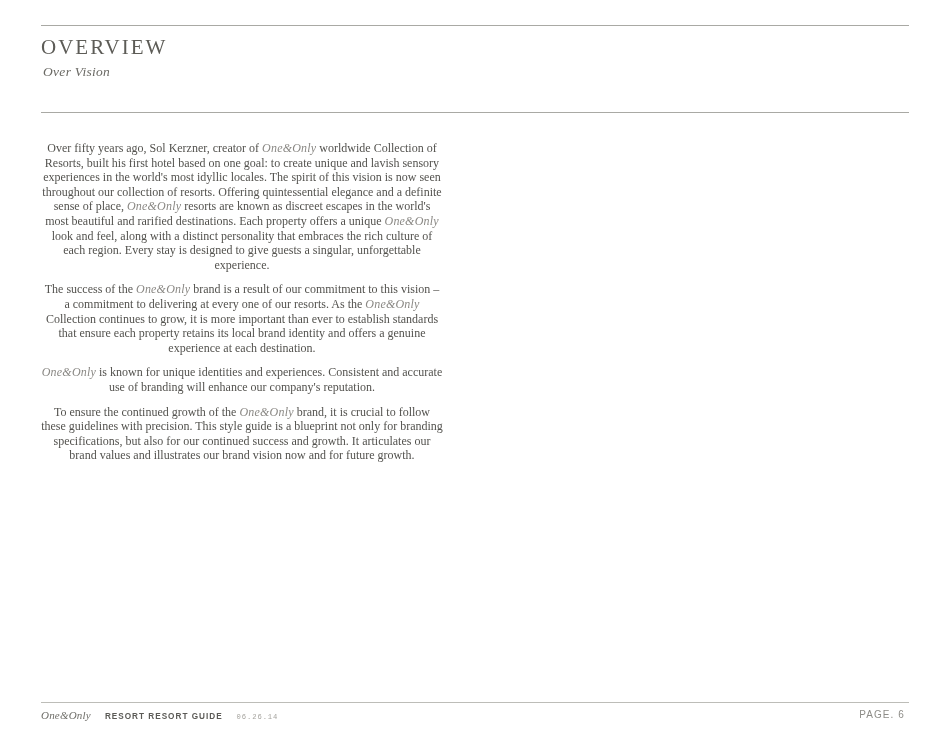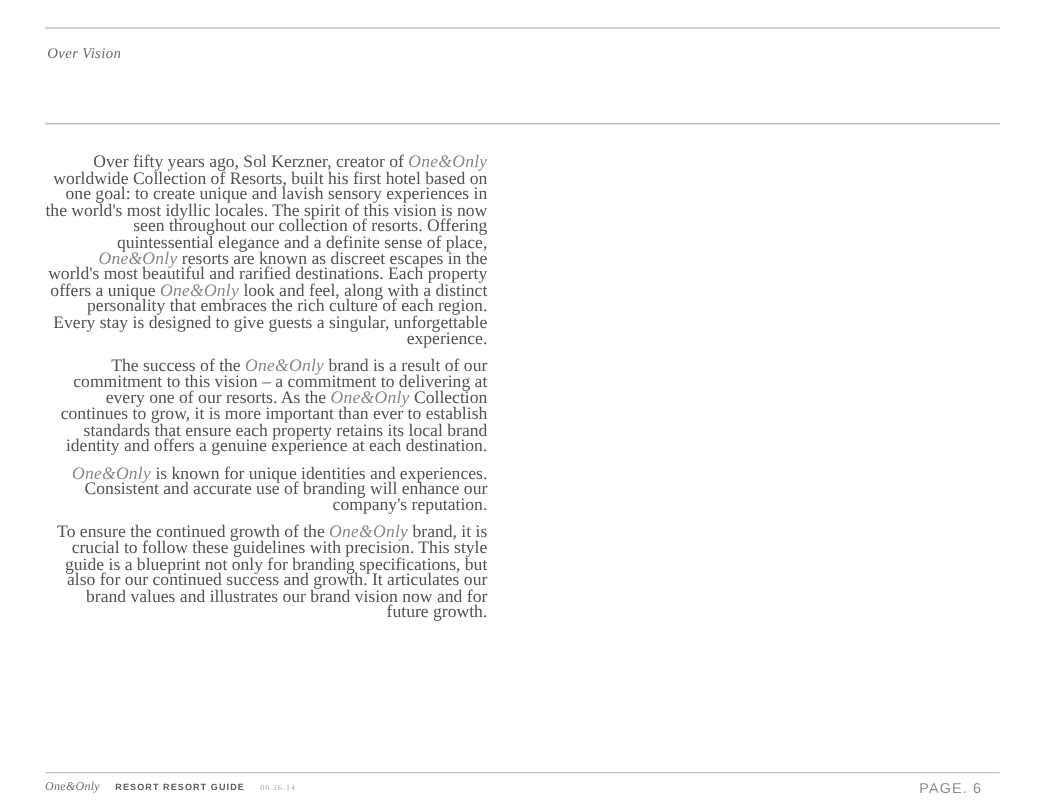--- a/index.html
+++ b/index.html
@@ -55,25 +55,25 @@
   }
 
   .body-column {
     position: absolute;
     left: 41px;
     top: 141px;
     width: 402px;
   }
   .para {
     font-family: "Liberation Serif", serif;
-    font-size: 16px;
+    font-size: 12px;
     line-height: 14.6px;
     color: #53524e;
     margin: 0 0 10px 0;
-    text-align: right;
+    text-align: center;
   }
   .para:last-child { margin-bottom: 0; }
   .brand {
     font-style: italic;
     color: #8a8884;
     letter-spacing: 0.2px;
   }
 
   .footer {
     position: absolute;
@@ -98,43 +98,44 @@
     letter-spacing: 0.2px;
   }
   .footer-guide {
     font-family: "Liberation Sans", sans-serif;
     font-size: 8.2px;
     letter-spacing: 1.0px;
     color: #5b5a56;
     font-weight: bold;
   }
   .footer-date {
-    font-family: Liberation Serif, serif;
+    font-family: Liberation Mono, monospace;
     font-size: 7.2px;
     letter-spacing: 0.9px;
     color: #a6a49f;
   }
   .footer-right {
     position: absolute;
-    right: 16px;
+    right: 4px;
     top: 0;
     font-family: "Liberation Sans", sans-serif;
-    font-size: 13px;
+    font-size: 10px;
     letter-spacing: 1.1px;
     color: #8d8c87;
   }
 </style>
 </head>
 <body>
 
 <div class="page">
 
   <div class="rule rule-top"></div>
 
   <div class="title-block">
+    <h1 class="page-title">OVERVIEW</h1>
     <div class="page-subtitle">Over Vision</div>
   </div>
 
   <div class="rule rule-under-title"></div>
 
   <div class="body-column" id="body-column">
       <p class="para"><span>Over fifty years ago, Sol Kerzner, creator of </span><span class="brand">One&amp;Only</span><span> worldwide Collection of Resorts, built his first hotel based on one goal: to create unique and lavish sensory experiences in the world's most idyllic locales. The spirit of this vision is now seen throughout our collection of resorts. Offering quintessential elegance and a definite sense of place, </span><span class="brand">One&amp;Only</span><span> resorts are known as discreet escapes in the world's most beautiful and rarified destinations. Each property offers a unique </span><span class="brand">One&amp;Only</span><span> look and feel, along with a distinct personality that embraces the rich culture of each region. Every stay is designed to give guests a singular, unforgettable experience.</span></p>
       <p class="para"><span>The success of the </span><span class="brand">One&amp;Only</span><span> brand is a result of our commitment to this vision – a commitment to delivering at every one of our resorts. As the </span><span class="brand">One&amp;Only</span><span> Collection continues to grow, it is more important than ever to establish standards that ensure each property retains its local brand identity and offers a genuine experience at each destination.</span></p>
       <p class="para"><span class="brand">One&amp;Only</span><span> is known for unique identities and experiences. Consistent and accurate use of branding will enhance our company's reputation.</span></p>
       <p class="para"><span>To ensure the continued growth of the </span><span class="brand">One&amp;Only</span><span> brand, it is crucial to follow these guidelines with precision. This style guide is a blueprint not only for branding specifications, but also for our continued success and growth. It articulates our brand values and illustrates our brand vision now and for future growth.</span></p>

